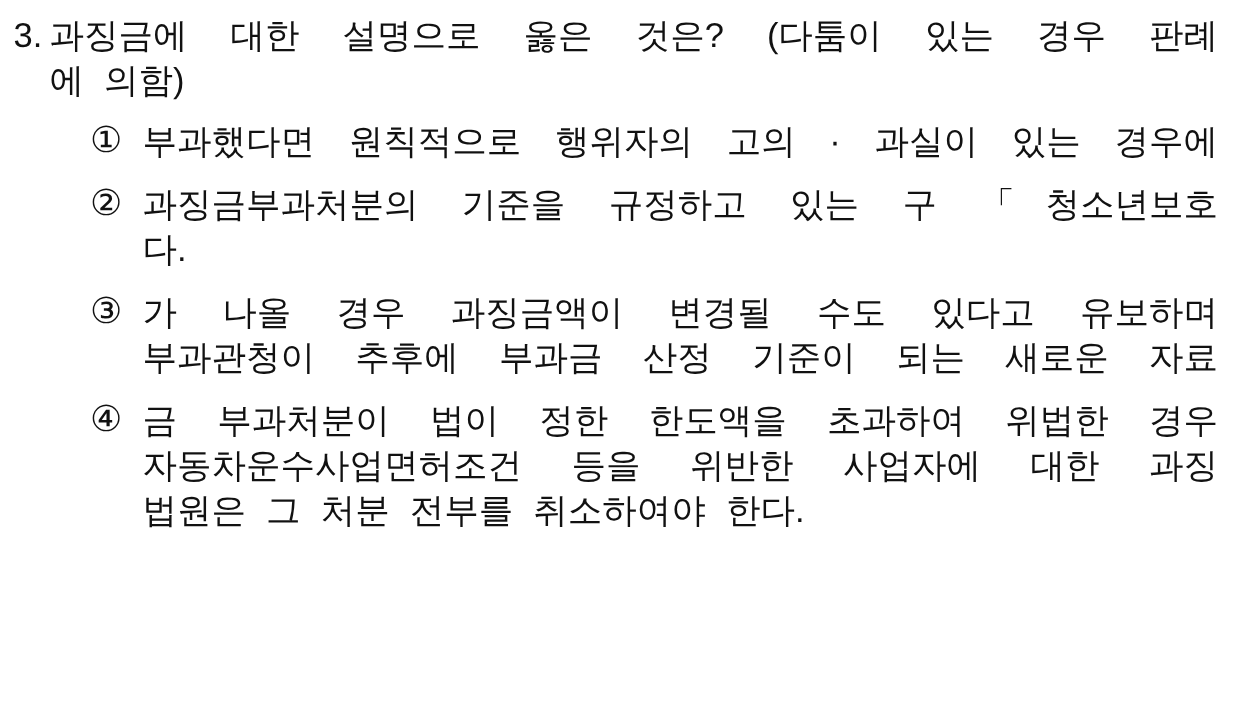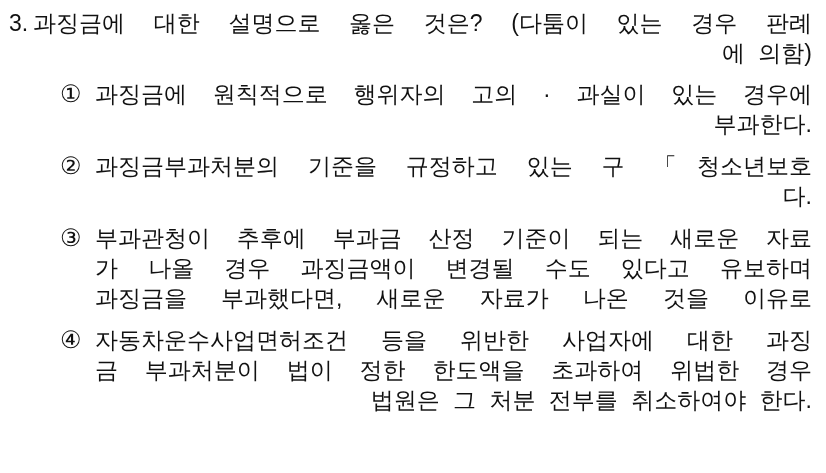--- a/index.html
+++ b/index.html
@@ -25,21 +25,21 @@
   }
   
   .line.fill {
     text-align: justify;
     text-align-last: justify;
     -moz-text-align-last: justify;
     word-spacing: 2px;
   }
   
   .line.last {
-    text-align: right;
+    text-align: left;
     word-spacing: 7px;
   }
   .question {
     position: absolute;
     left: 9px;
     top: 8px;
     right: 14px;
   }
   .q-num {
     position: absolute;
@@ -80,38 +80,36 @@
     <div class="q-text">
       <div class="line fill">과징금에 대한 설명으로 옳은 것은? (다툼이 있는 경우 판례</div>
       <div class="line last">에 의함)</div>
     </div>
   </div>
 
   <div class="options">
 
     <div class="option">
       <span class="marker">①</span>
-      <div class="line fill">과징금에 원칙적으로 행위자의 고의 · 과실이 있는 경우에</div>
-      <div class="line last">부과한다.</div>
+      <div class="line fill">부과했다면 원칙적으로 행위자의 고의 · 과실이 있는 경우에</div>
     </div>
 
     <div class="option">
       <span class="marker">②</span>
       <div class="line fill">과징금부과처분의 기준을 규정하고 있는 구 「청소년보호</div>
       <div class="line last">다.</div>
     </div>
 
     <div class="option">
       <span class="marker">③</span>
+      <div class="line fill">가 나올 경우 과징금액이 변경될 수도 있다고 유보하며</div>
       <div class="line fill">부과관청이 추후에 부과금 산정 기준이 되는 새로운 자료</div>
-      <div class="line fill">가 나올 경우 과징금액이 변경될 수도 있다고 유보하며</div>
-      <div class="line fill">과징금을 부과했다면, 새로운 자료가 나온 것을 이유로</div>
     </div>
 
     <div class="option">
       <span class="marker">④</span>
+      <div class="line fill">금 부과처분이 법이 정한 한도액을 초과하여 위법한 경우</div>
       <div class="line fill">자동차운수사업면허조건 등을 위반한 사업자에 대한 과징</div>
-      <div class="line fill">금 부과처분이 법이 정한 한도액을 초과하여 위법한 경우</div>
       <div class="line last">법원은 그 처분 전부를 취소하여야 한다.</div>
     </div>
 
   </div>
 </div>
 
 </body></html>

